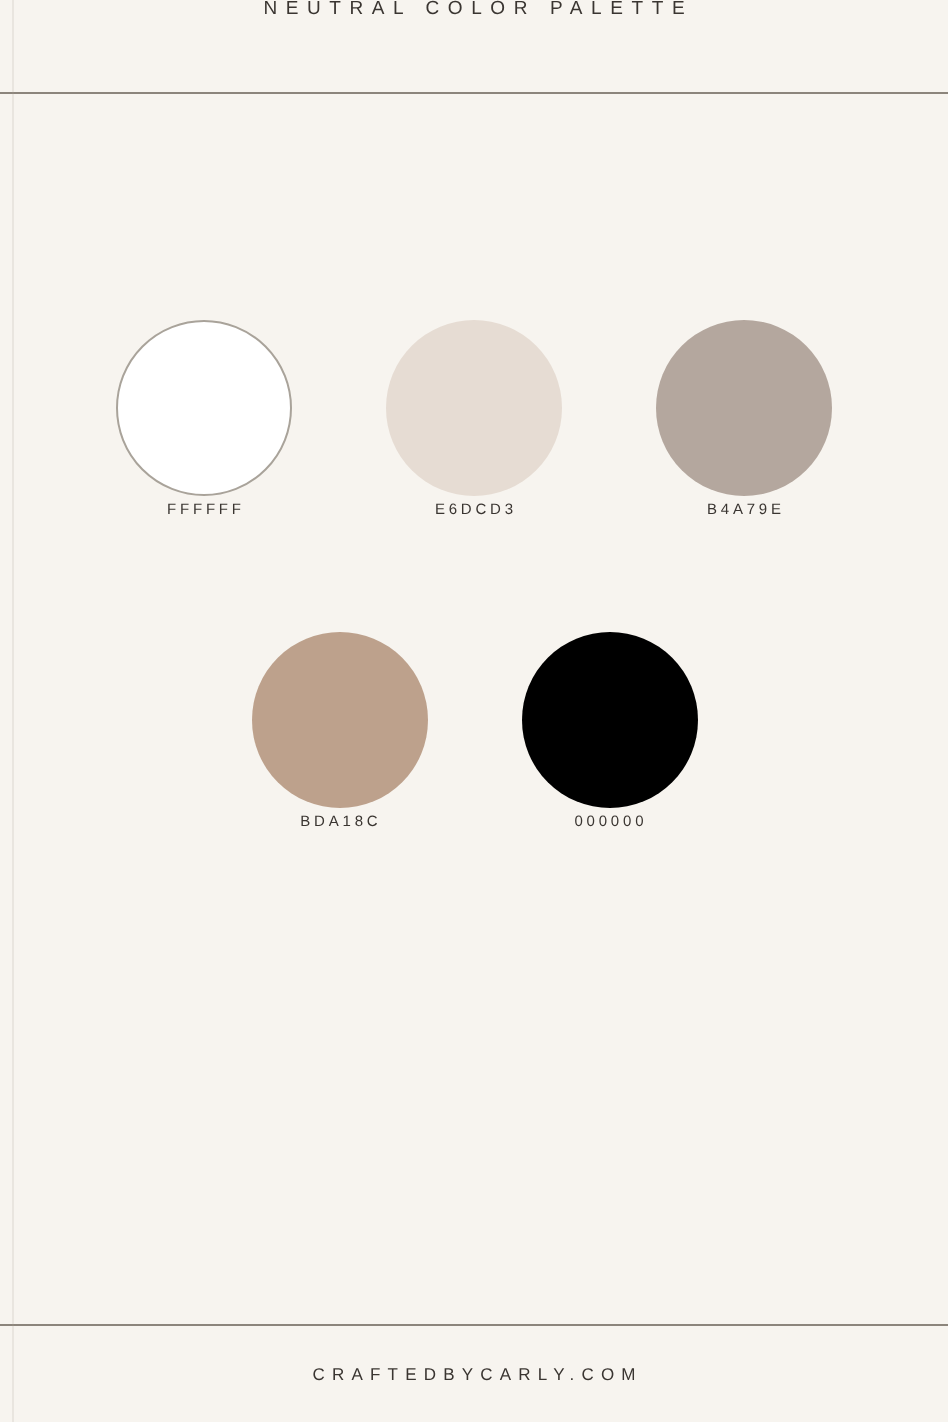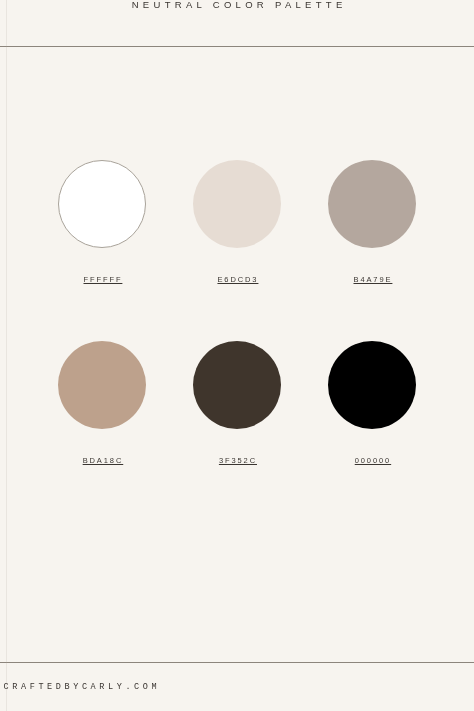--- a/index.html
+++ b/index.html
@@ -94,37 +94,36 @@
     width: 88px;
     height: 88px;
     border-radius: 50%;
     box-sizing: border-box;
   }
   .dot.outlined {
     border: 1px solid #a9a39a;
   }
 
   .swatch-label {
-    margin-top: 28px;
+    margin-top: 3px;
     font-size: 7.5px;
     line-height: 1;
     letter-spacing: 1.9px;
     text-indent: 1.9px;
     color: #3a3531;
     text-transform: uppercase;
     white-space: nowrap;
-    text-decoration: underline;
   }
 
   
   .footer {
     flex: 0 0 48px;
     display: flex;
     align-items: center;
-    font-family: Liberation Mono, monospace;
+    justify-content: center;
   }
   .footer-text {
     font-size: 8.5px;
     line-height: 1;
     letter-spacing: 3.6px;
     text-indent: 3.6px;
     color: #3a3531;
     text-transform: uppercase;
     white-space: nowrap;
   }
@@ -156,24 +155,20 @@
             <div class="dot" style="background-color: rgb(180, 167, 158);"></div>
             <div class="swatch-label" style="color: rgb(58, 53, 49); text-align: center;">B4A79E</div>
           </div>
         </div>
         <div class="row">
           <div class="swatch">
             <div class="dot" style="background-color: rgb(189, 161, 140);"></div>
             <div class="swatch-label" style="color: rgb(58, 53, 49);">BDA18C</div>
           </div>
           <div class="swatch">
-            <div class="dot" style="background-color: rgb(63, 53, 44);"></div>
-            <div class="swatch-label" style="color: rgb(58, 53, 49);">3F352C</div>
-          </div>
-          <div class="swatch">
             <div class="dot" style="background-color: rgb(0, 0, 0);"></div>
             <div class="swatch-label" style="color: rgb(58, 53, 49); text-align: right;">000000</div>
           </div>
         </div>
       </div>
   </div>
 
   <div class="rule" style="border-top-color: rgb(140, 133, 124);"></div>
 
   <div class="footer">

